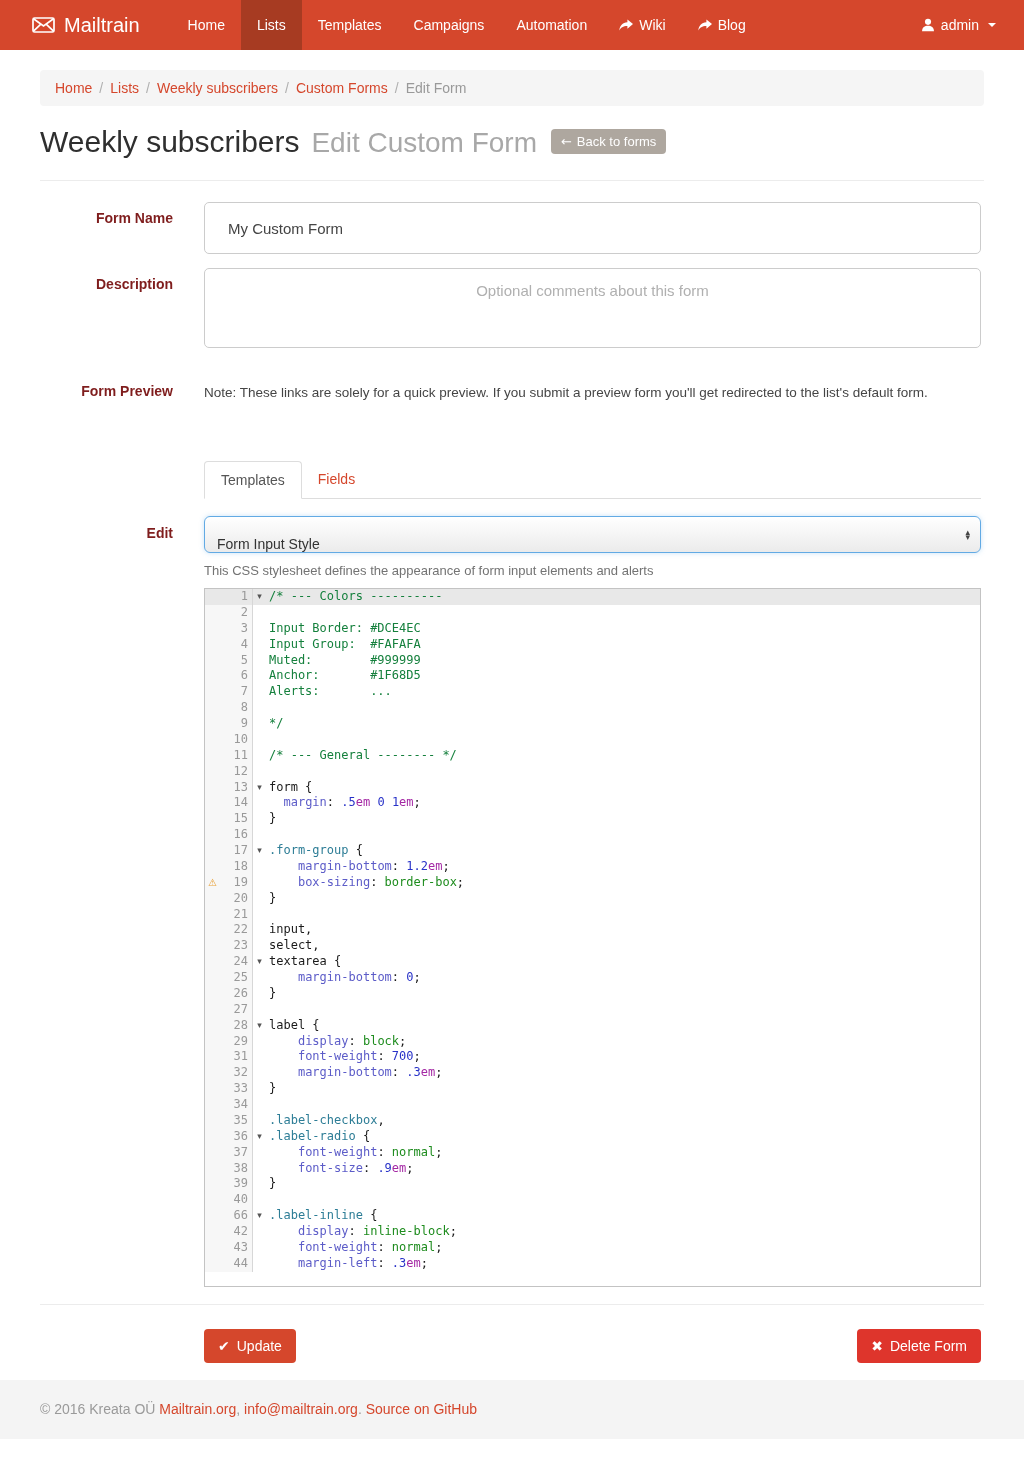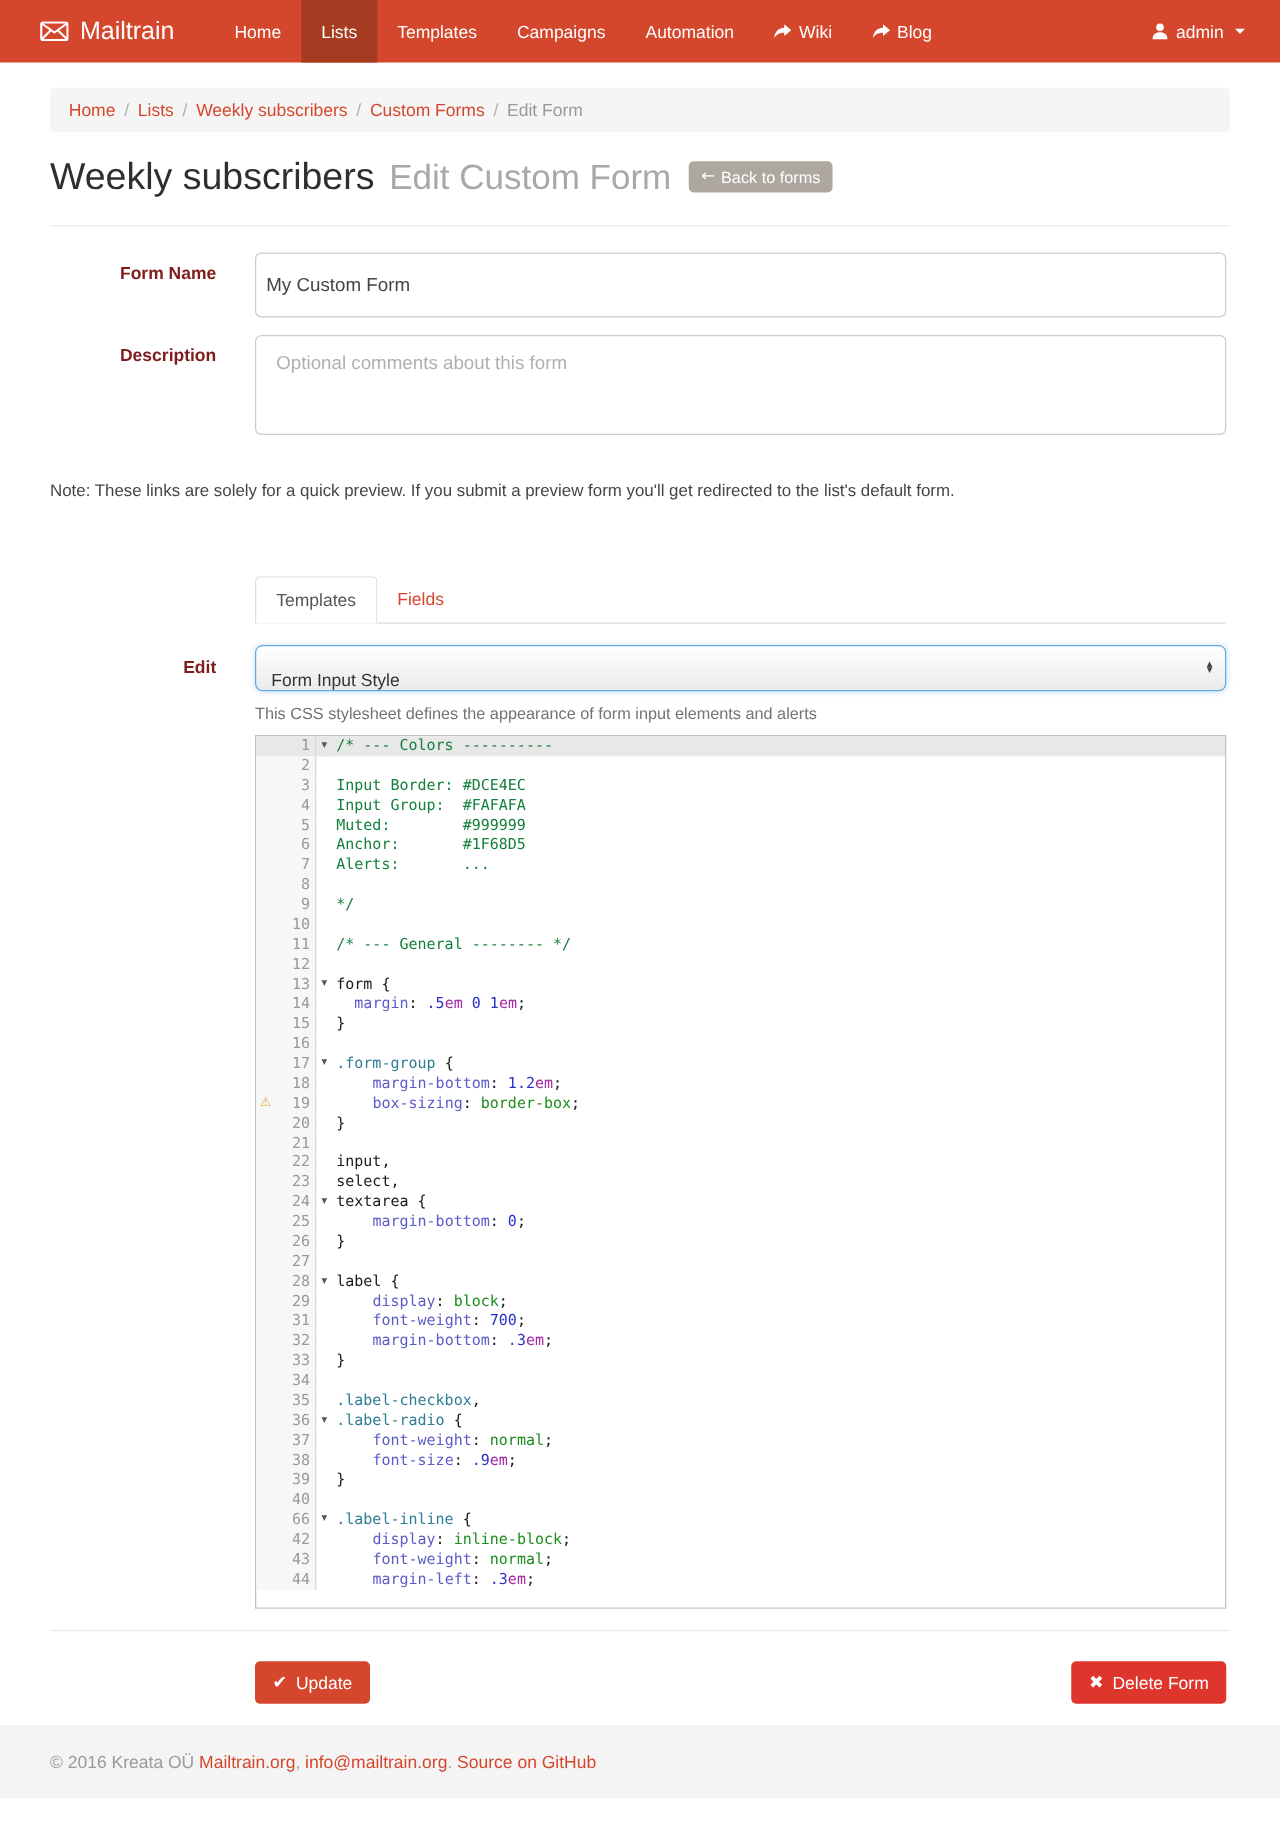--- a/index.html
+++ b/index.html
@@ -56,27 +56,28 @@
     font-weight: 700; font-size: 14px; color: #7f1d1d; padding-top: 8px; flex: none;
   }
   .form-controls { width: 777px; }
   .row-name { margin-top: 21px; }
   .row-desc { margin-top: 14px; }
   .row-preview { margin-top: 24px; }
   .row-edit { margin-top: 17px; }
 
   .text-input {
     width: 100%; height: 52px; border: 1px solid #ccc; border-radius: 5px;
-    padding: 0 8px; font-size: 15px; color: #444;
+    padding: 0 23px; font-size: 15px; color: #444;
     font-family: "Liberation Sans", sans-serif;
   }
   .textarea {
     width: 100%; height: 80px; border: 1px solid #ccc; border-radius: 5px;
     padding: 13px 16px; font-size: 15px; color: #444; resize: none;
     font-family: "Liberation Sans", sans-serif;
+    text-align: center;
   }
   .textarea::placeholder, .text-input::placeholder { color: #b0b0b0; }
 
   .preview-note { font-size: 13.5px; color: #454545; padding-top: 9px; line-height: 18px; }
   .preview-links { margin-top: 16px; font-size: 14px; }
   .preview-links a { color: #d5472c; text-decoration: none; cursor: pointer; }
   .preview-links .sep { color: #3a3a3a; padding: 0 5px; }
 
   
   .tabs-wrap { margin: 59px 40px 0 204px; border-bottom: 1px solid #ddd;
@@ -220,20 +221,21 @@
   </div>
 
   <div class="form-row row-desc">
     <div class="form-label">Description</div>
     <div class="form-controls">
       <textarea class="textarea" placeholder="Optional comments about this form" style=""></textarea>
     </div>
   </div>
 
   <div class="form-row row-preview">
+    <div class="form-label">Form Preview</div>
     <div class="form-controls">
       <div class="preview-note">Note: These links are solely for a quick preview. If you submit a preview form you'll get redirected to the list's default form.</div>
     </div>
   </div>
 </div>
 
 <div class="tabs-wrap">
   <div class="tab active">Templates</div>
   <div class="tab link">Fields</div>
 </div>

